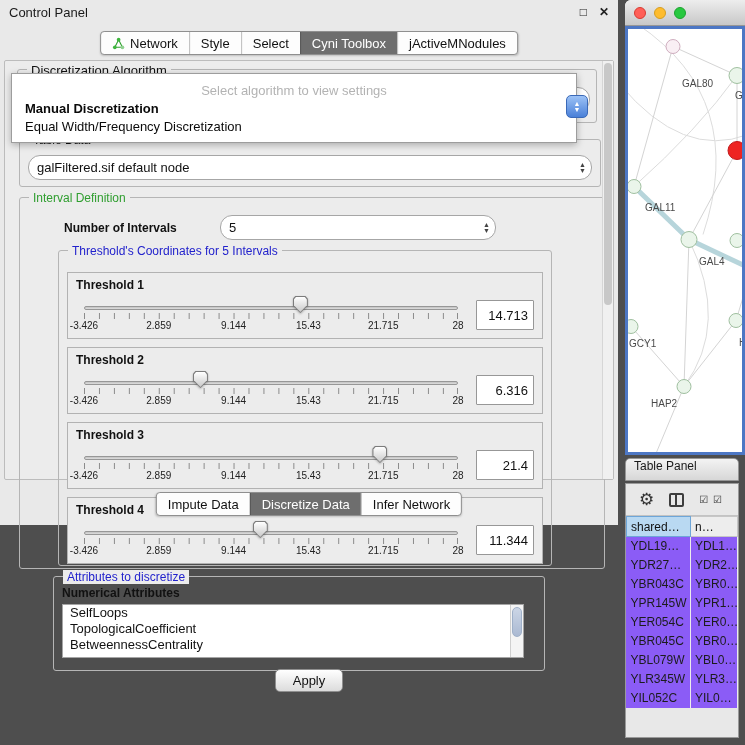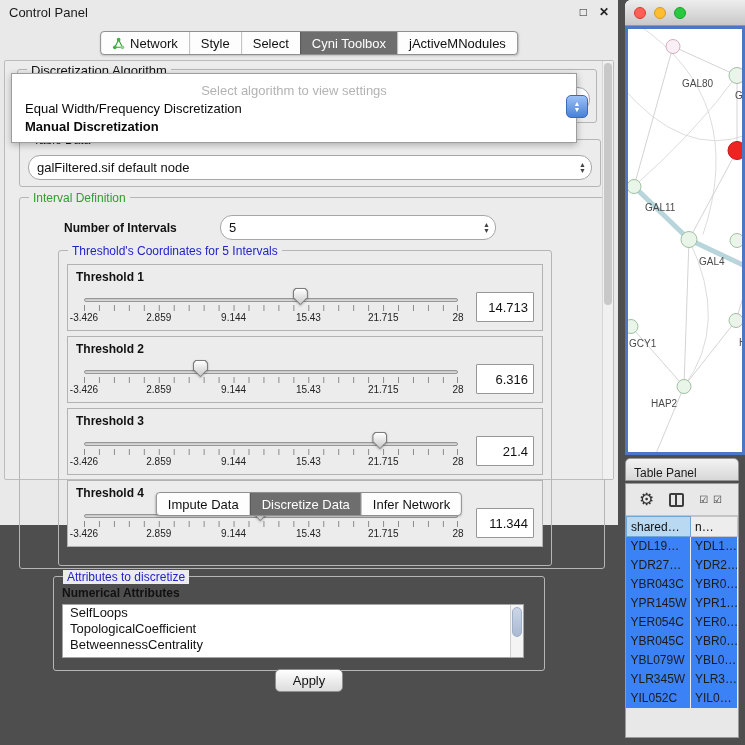--- a/index.html
+++ b/index.html
@@ -51,21 +51,21 @@
 
   
   .td-group{left:14px;top:78px;width:582px;height:48px}
   .td-combo{left:8px;right:8px;top:15px}
 
   
   .interval-group{left:14px;top:136px;width:586px;height:372px}
   .noi-label{position:absolute;left:44px;top:23px;font-size:12px;font-weight:bold;color:#111}
   .noi-combo{left:200px;top:17px;width:276px}
   .thresholds-group{left:38px;top:52px;width:494px;height:316px;padding-top:13px}
-  .t-panel{position:relative;height:67px;margin:0 8px 5px;border:1px solid #b2b2b2;background:#ececec}
+  .t-panel{position:relative;height:67px;margin:8px 8px 5px;border:1px solid #b2b2b2;background:#ececec}
   .t-label{position:absolute;left:8px;top:5px;font-size:12px;font-weight:bold;color:#111}
   .t-row{position:absolute;left:8px;right:8px;top:21px;height:42px;display:flex;align-items:center}
   .slider{flex:1;position:relative;height:42px;margin-right:10px}
   .slider-span{position:absolute;left:8px;right:8px;top:0;bottom:0}
   .track{position:absolute;left:0;right:0;top:12px;height:4px;background:linear-gradient(#c2c2c2,#dedede);border:1px solid #979797;border-radius:2px}
   .ticks{position:absolute;left:0;right:0;top:19px;height:6px;background-image:linear-gradient(to right,#8b8b8b 1px,transparent 1px);background-size:calc(100%/25) 100%;background-repeat:repeat-x}
   .ticks::after{content:"";position:absolute;right:0;top:0;bottom:0;width:1px;background:#8b8b8b}
   .scale{position:absolute;left:0;right:0;top:26px;height:12px}
   .scale span{position:absolute;transform:translateX(-50%);font-size:10px;color:#222;white-space:nowrap}
   .thumb{position:absolute;top:2px;width:15px;height:17px;margin-left:-7px;filter:drop-shadow(0 1px 1px rgba(0,0,0,.3));z-index:3}
@@ -92,28 +92,28 @@
   .mac-titlebar{height:26px;background:linear-gradient(#ededed,#c8c8c8);border-bottom:1px solid #969696;display:flex;align-items:center;gap:8px;padding:0 9px}
   .mac-btn{width:12px;height:12px;border-radius:50%}
   .mac-btn.red{background:#ff5f57;border:1px solid #d83b32}
   .mac-btn.yellow{background:#febc2e;border:1px solid #d69e20}
   .mac-btn.green{background:#28c840;border:1px solid #1da32f}
   .net-frame{position:absolute;left:0;top:26px;right:0;bottom:0;background:#fff;border:3px solid #4d77c4}
   .net-frame svg{display:block;width:100%;height:100%}
   .net-label{font-size:10px;fill:#4a4a4a;font-family:"Liberation Sans",sans-serif}
 
   
-  .table-bar{position:absolute;left:625px;top:458px;width:114px;height:23px;background:linear-gradient(#f3f3f3,#d7d7d7);border:1px solid #969696;border-radius:5px 5px 0 0;display:flex;align-items:flex-end;padding:0 8px;font-size:12px;color:#1a1a1a}
+  .table-bar{position:absolute;left:625px;top:458px;width:114px;height:23px;background:linear-gradient(#f3f3f3,#d7d7d7);border:1px solid #969696;border-radius:5px 5px 0 0;display:flex;align-items:flex-start;padding:0 8px;font-size:12px;color:#1a1a1a}
   .table-window{position:absolute;left:625px;top:483px;width:114px;height:255px;background:#e8e8e8;border:1px solid #999;overflow:hidden}
   .table-toolbar{height:32px;display:flex;align-items:center;gap:15px;padding:0 13px;border-bottom:1px solid #c3c3c3}
   .gear-glyph{font-size:17px;color:#333;line-height:1}
   .cols-icon{width:15px;height:14px;border:2px solid #3d3d3d;border-radius:2px;position:relative;flex:0 0 auto}
   .cols-icon::after{content:"";position:absolute;left:4px;top:0;bottom:0;width:2px;background:#3d3d3d}
   .cb-icons{font-size:10px;color:#333;letter-spacing:1px;white-space:nowrap}
-  .data-table{width:100%;border-collapse:collapse;background:#3b82f6;table-layout:fixed}
+  .data-table{width:100%;border-collapse:collapse;background:#8b5cf6;table-layout:fixed}
   .data-table th{height:20px;font-size:12px;font-weight:normal;text-align:left;padding:0 4px;background:#ededed;border:1px solid #c6c6c6;color:#111;overflow:hidden;white-space:nowrap}
   .data-table th.selected{background:#b9d9f2;border:1px solid #6ea6d8}
   .data-table td{height:19px;font-size:12px;padding:0 4px;color:#1c1c1c;border-right:1px solid #ececec;overflow:hidden;white-space:nowrap}
   .data-table th:first-child,.data-table td:first-child{width:64px}
 </style>
 </head>
 <body>
 
 <div class="stage">
 
@@ -157,22 +157,22 @@
       </div>
       <div class="combo algo-combo"></div>
       <div class="algo-stepper">
         <i>▲</i>
           <i>▼</i>
       </div>
 
       <div class="algo-overlay">
         <div class="algo-placeholder">Select algorithm to view settings</div>
         <div id="algo-options">
+            <div class="algo-option first">Manual Discretization</div>
             <div class="algo-option">Equal Width/Frequency Discretization</div>
-            <div class="algo-option first">Manual Discretization</div>
           </div>
       </div>
 
       <div class="group td-group">
         <span class="group-title">Table Data</span>
         <div class="combo td-combo">
           <span class="combo-value">galFiltered.sif default node</span>
           <span class="stepper">
             <i>▲</i>
               <i>▼</i>

